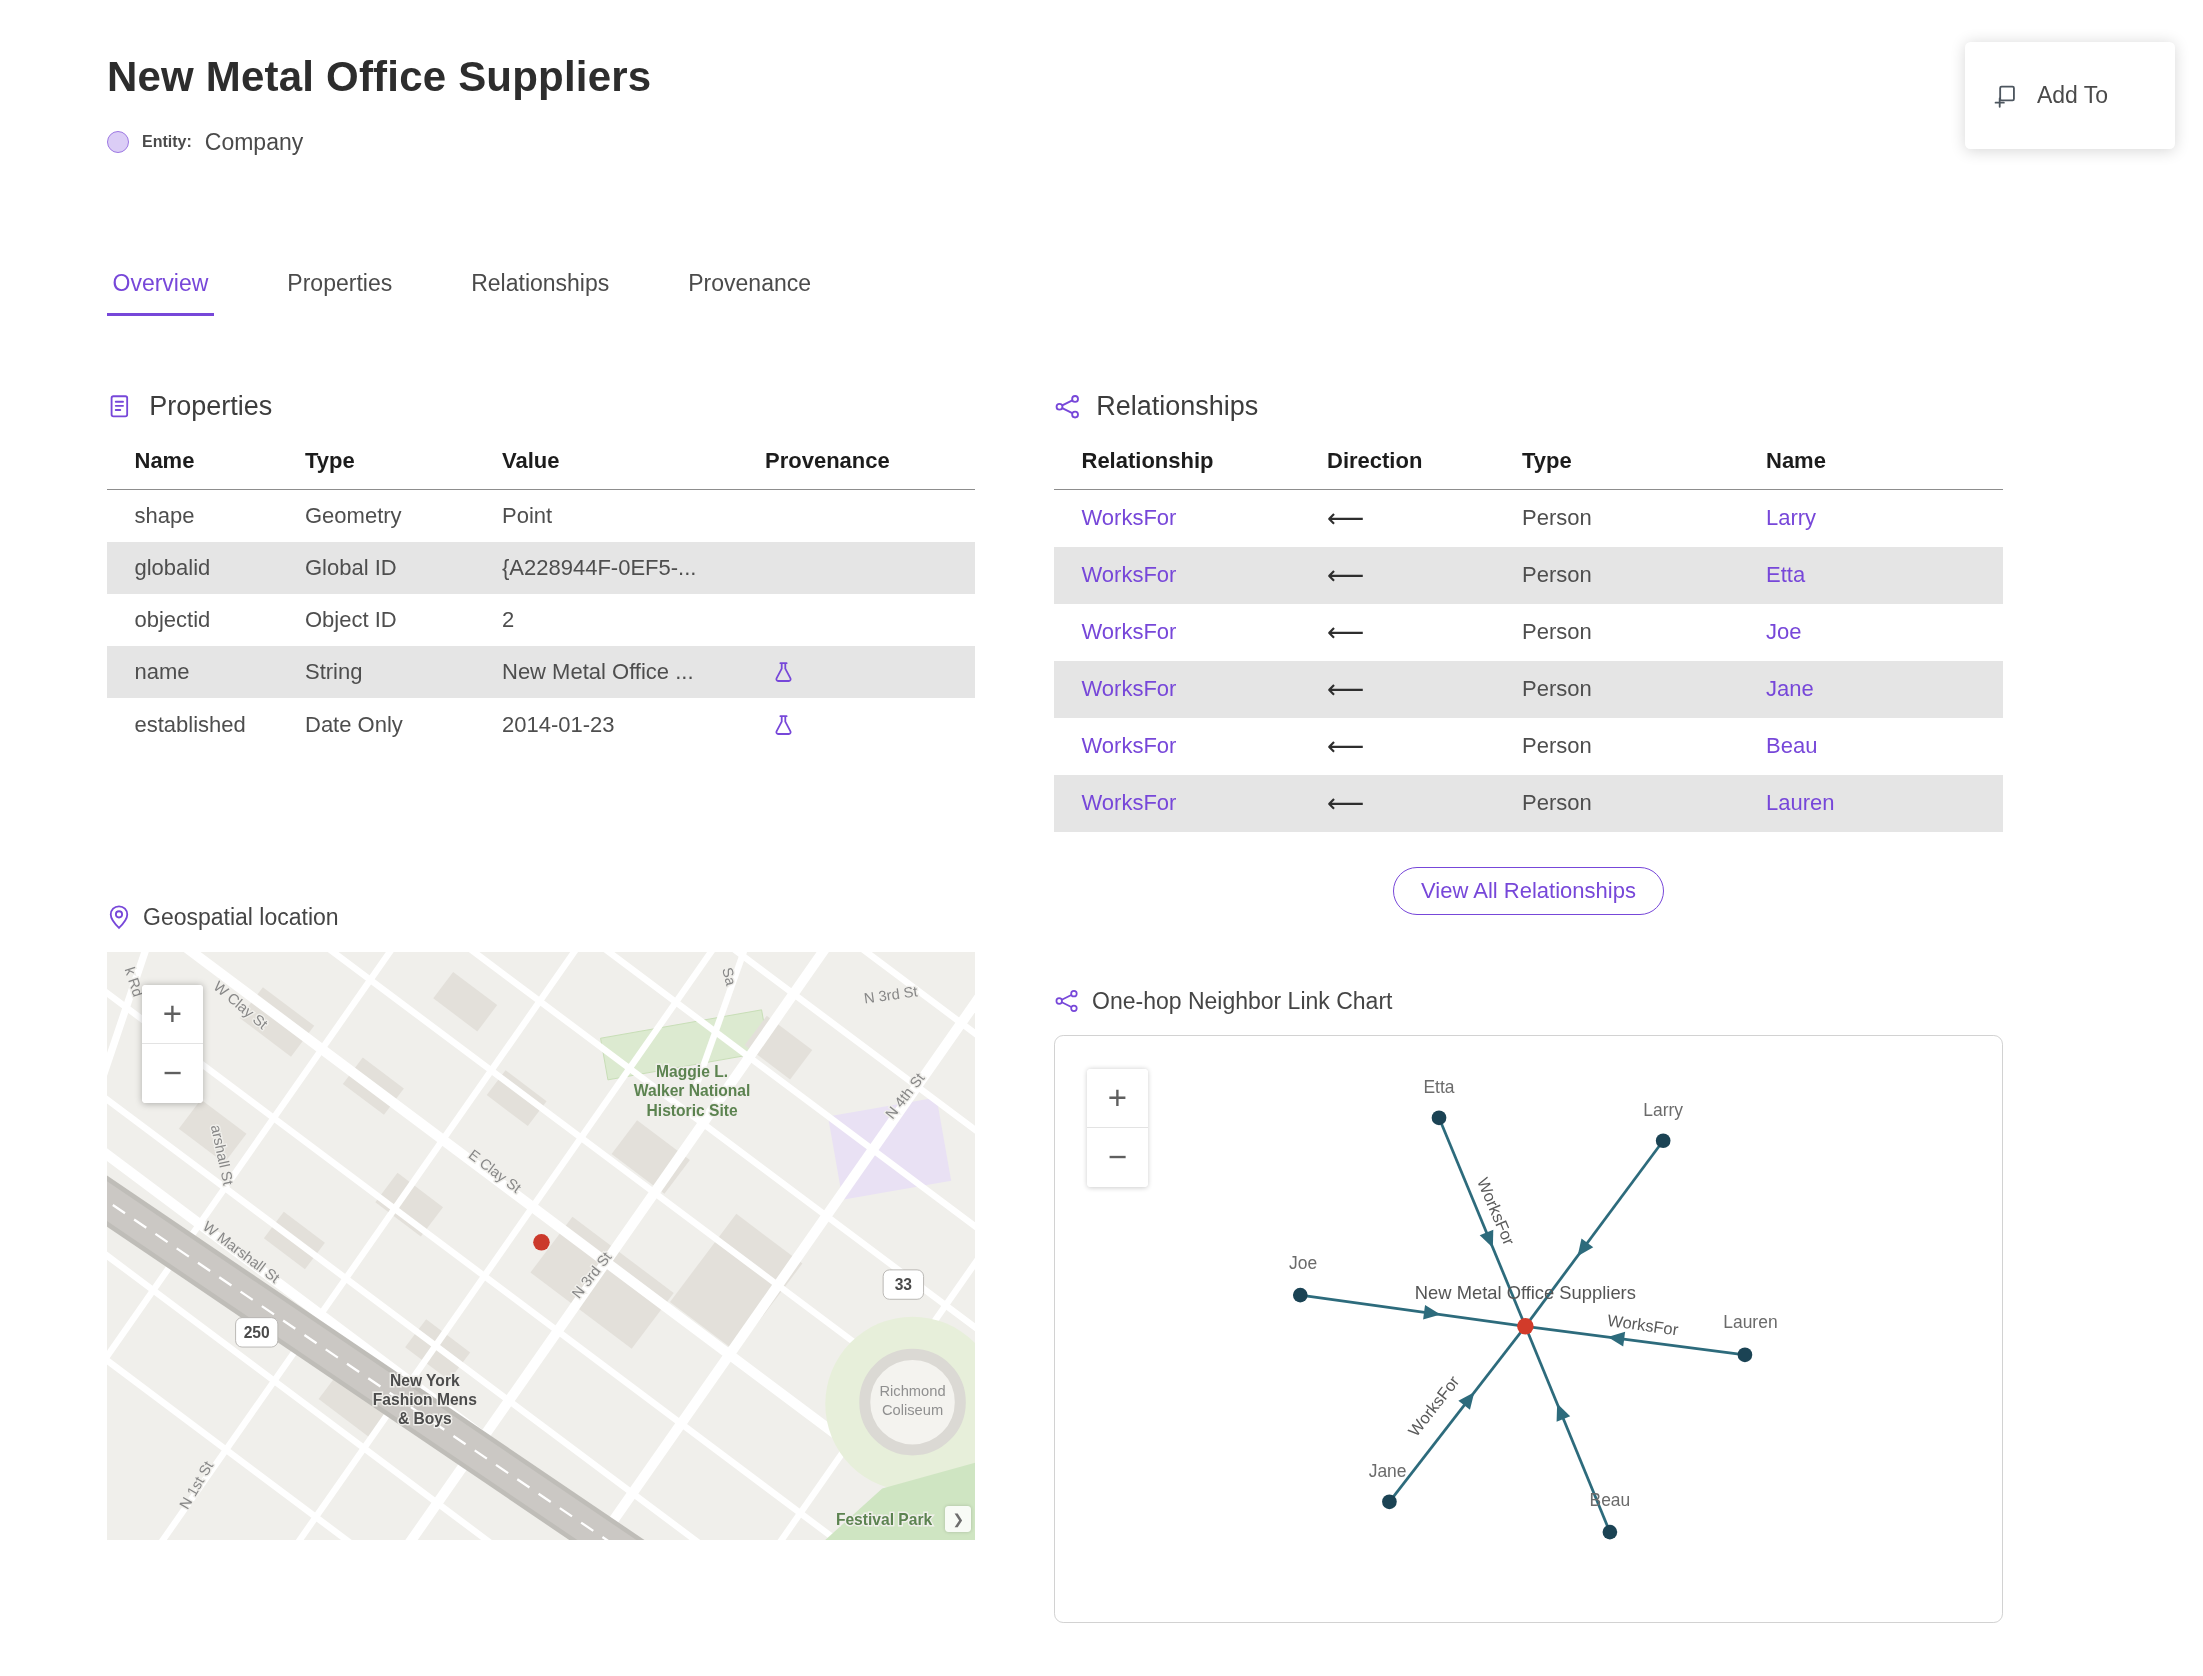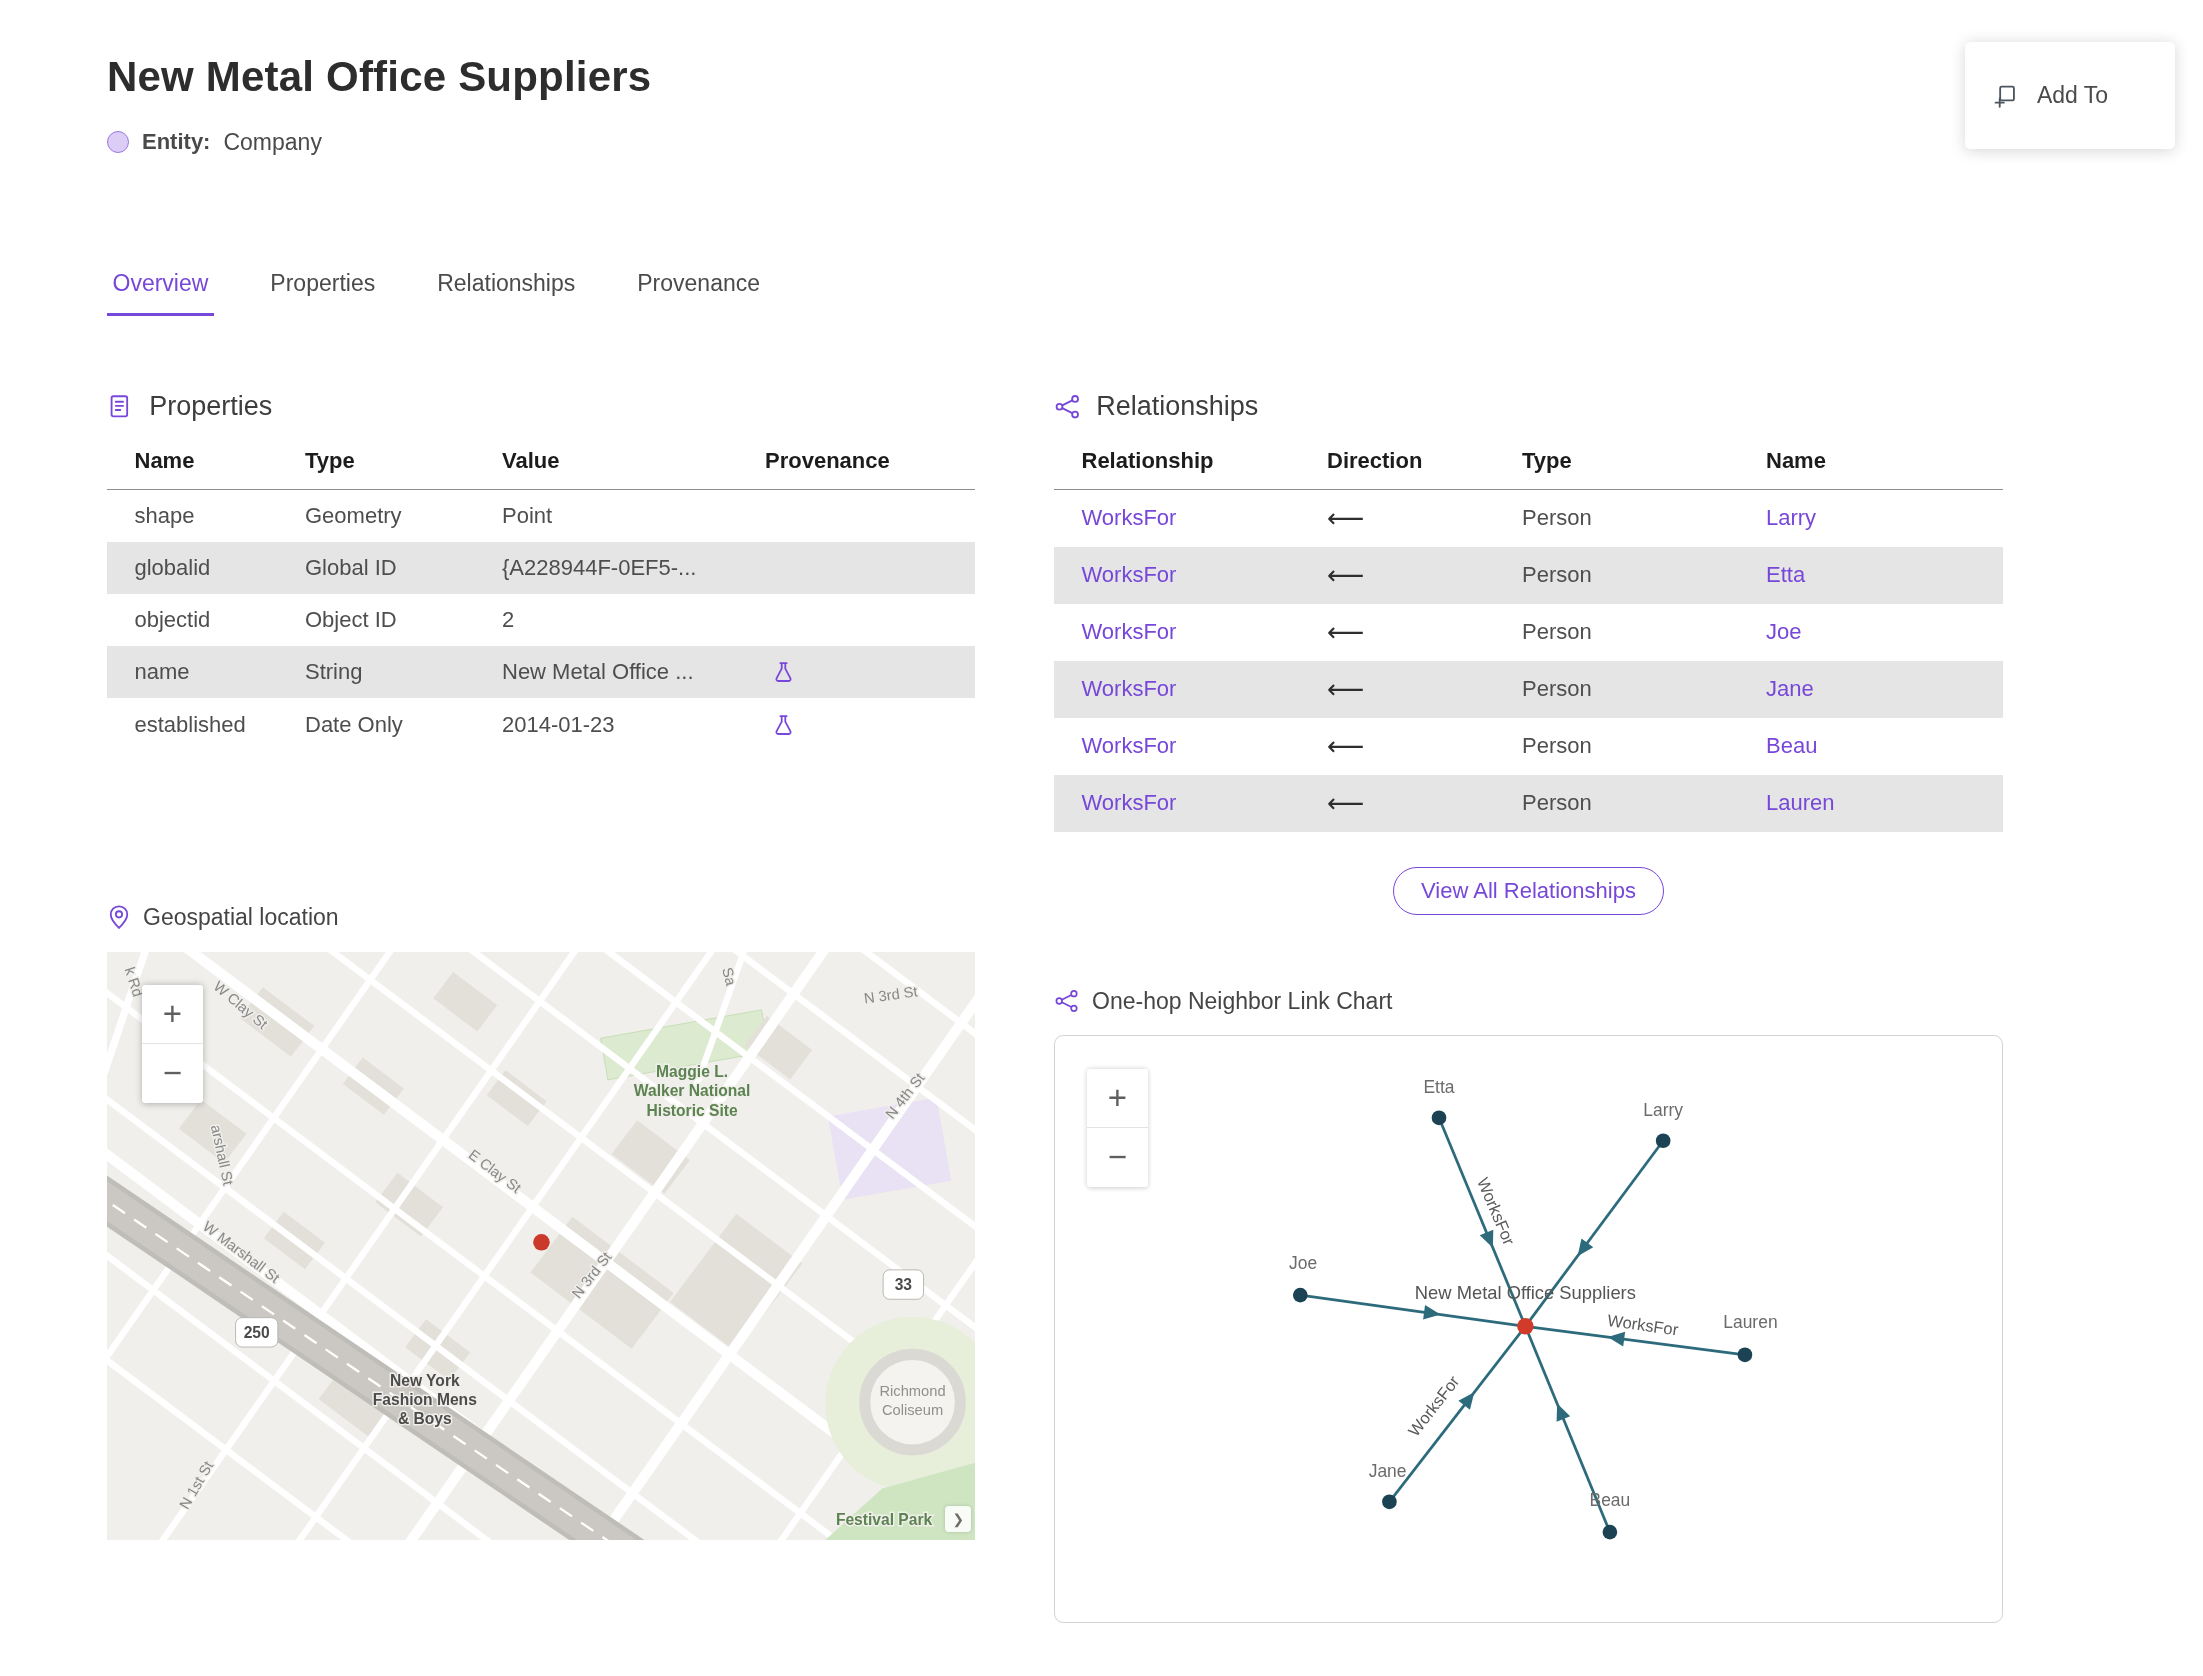--- a/index.html
+++ b/index.html
@@ -8,32 +8,32 @@
     width: 2204px; height: 1677px; background: #fff;
     font-family: "Liberation Sans", sans-serif; color: #4e4e4e;
     position: relative; overflow: hidden;
   }
   .page { padding: 53px 0 0 107px; }
 
   h1 { font-size: 42px; font-weight: 700; color: #2d2d2d; letter-spacing: 0.2px; }
 
   .entity-row { display: flex; align-items: center; gap: 13px; margin-top: 27.5px; }
   .entity-dot { width: 22px; height: 22px; border-radius: 50%; background: #dbcdf6; border: 1.8px solid #9d78e3; }
-  .entity-label { font-weight: 700; color: #4a4a4a; font-size: 22px; }
+  .entity-label { font-weight: 700; color: #4a4a4a; font-size: 16px; }
   .entity-type { font-size: 23px; color: #4a4a4a; }
 
   .action-panel {
     position: absolute; top: 42px; right: 29px; width: 210px;
     background: #fff; border-radius: 5.5px; box-shadow: 0 1.8px 14.7px rgba(0,0,0,.16);
     padding: 13px 0; z-index: 5;
   }
   .action-row { display: flex; align-items: center; gap: 18.4px; height: 81px; padding-left: 26px; font-size: 23px; color: #4a4a4a; cursor: pointer; }
   .action-row svg { flex: none; }
 
-  .tabs { display: flex; margin-top: 114px; gap: 51px; }
+  .tabs { display: flex; margin-top: 114px; gap: 68px; }
   .tab { font-size: 23px; color: #4b4b4b; padding: 0 5.5px 16.5px; cursor: pointer; }
   .tab.active { color: var(--purple); border-bottom: 3.7px solid var(--purple); }
 
   .columns { display: flex; gap: 79px; margin-top: 75px; }
   .col-left { width: 868px; flex: none; }
   .col-right { width: 949px; flex: none; }
 
   .section-head { display: flex; align-items: center; gap: 14.7px; font-size: 27px; color: #3d3d3d; margin-bottom: 26px; }
   .sub-head { display: flex; align-items: center; gap: 12px; font-size: 23px; color: #454545; margin: 73px 0 20px; }
 

